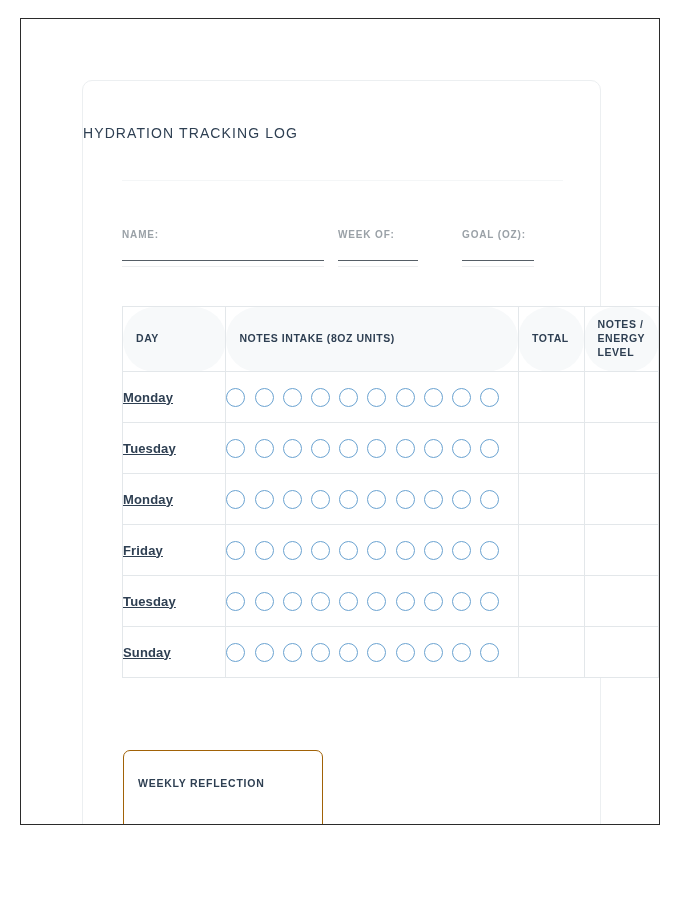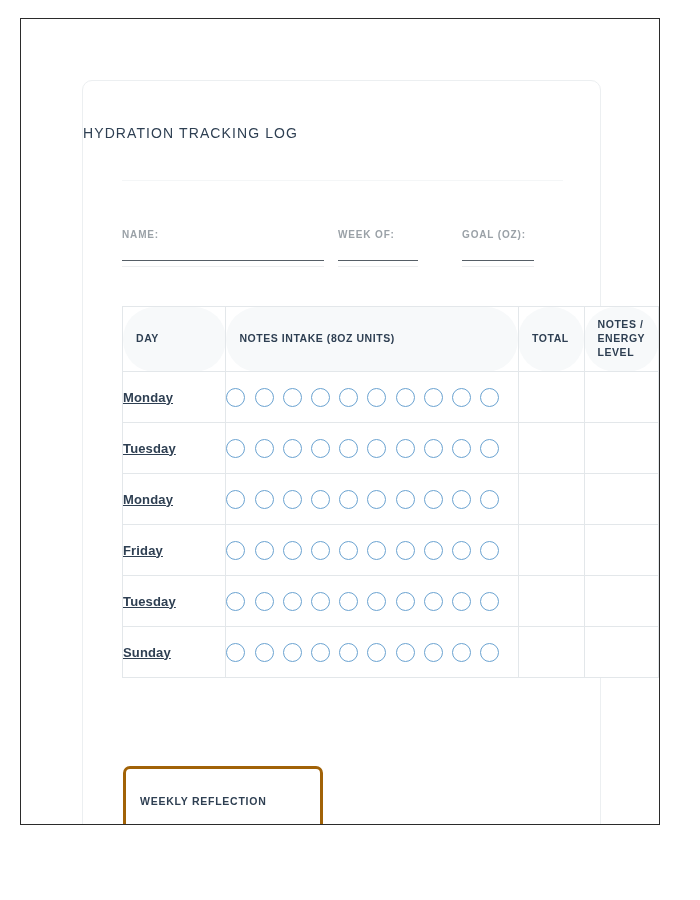--- a/index.html
+++ b/index.html
@@ -146,24 +146,24 @@
     border: 1.45px solid #6ba3d1;
     border-radius: 50%;
     box-sizing: border-box;
     flex: 0 0 auto;
   }
   .header-center { text-align: center; padding: 0 6px; }
 
   
   .note-box {
     position: absolute;
-    top: 747px;        
+    top: 731px;        
     width: 200px;
     height: 92px;
-    border: 3px solid #a16207;
+    border: 1px solid #a16207;
     border-radius: 7px;
     background: #ffffff;
     box-sizing: border-box;
   }
   #note-box-reflection { left: 102px; }
   #note-box-goals      { left: 341px; }
   .note-box-title {
     position: absolute;
     left: 14px;
     top: 26px;

